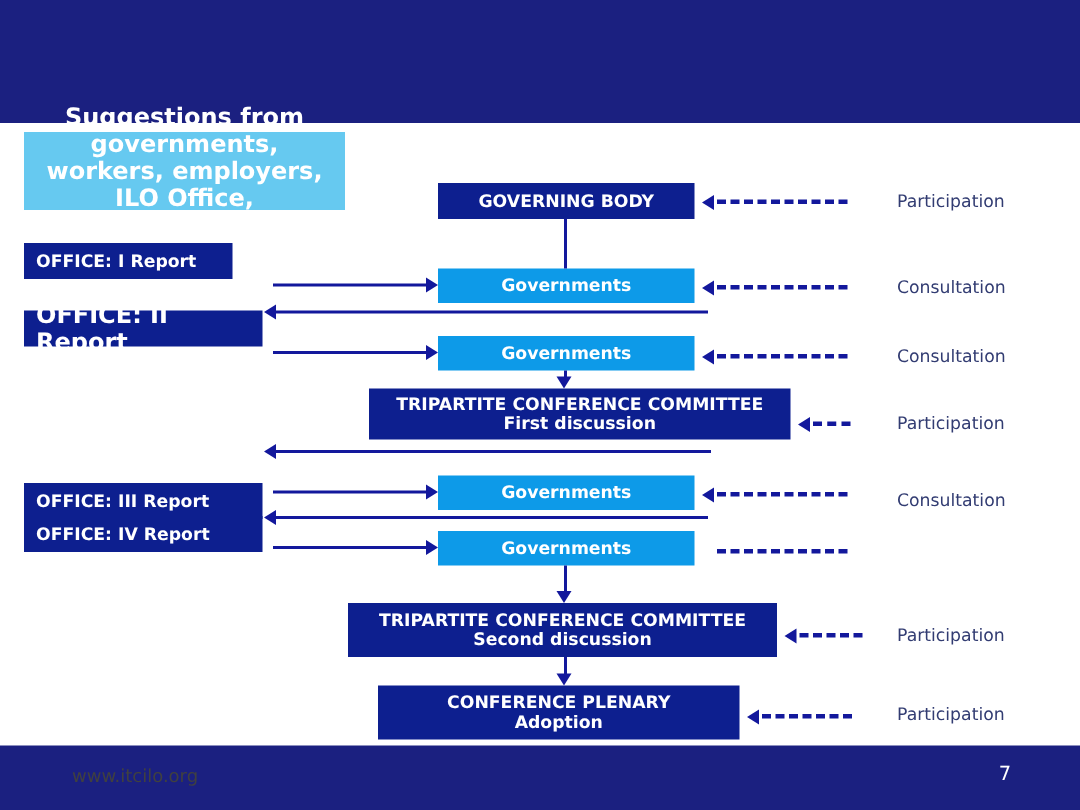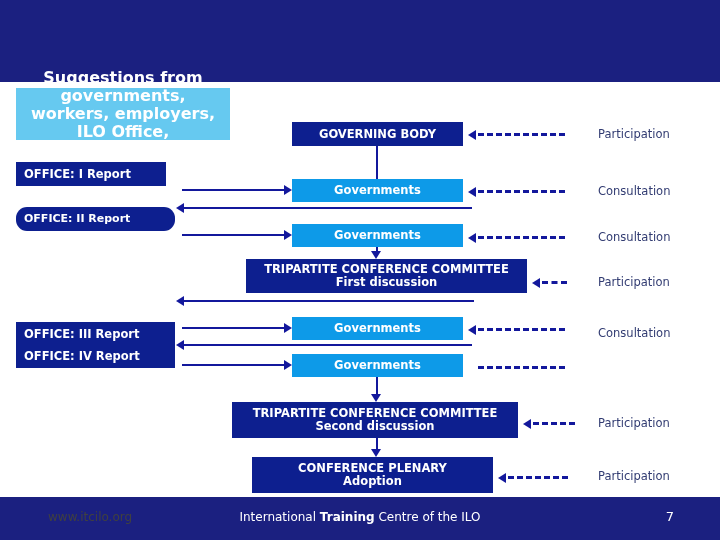--- a/index.html
+++ b/index.html
@@ -81,25 +81,25 @@
 <div class="slide">
 
   <div class="titlebar"></div>
 
   <div class="box box-skyblue" style="left:16px;top:88px;width:214px;height:52px;font-size:16px;font-weight:bold;flex-direction:column;">
     <span>Suggestions from governments,</span>
     <span>workers, employers, ILO Office,</span>
     <span>UN Agencies, etc.</span>
   </div>
 
-  <div class="box box-darkblue box-left" style="left:16px;top:162px;width:150px;height:24px;font-size:11.5px;font-weight:bold;">
+  <div class="box box-darkblue box-left" style="left:16px;top:162px;width:139px;height:24px;font-size:11.5px;font-weight:bold;">
     <span>OFFICE: I Report</span>
   </div>
 
-  <div class="box box-darkblue box-left" style="left:16px;top:207px;width:159px;height:24px;font-size:11px;font-weight:bold;border-radius:11px;">
+  <div class="box box-darkblue box-left" style="left:16px;top:207px;width:159px;height:24px;font-size:16px;font-weight:bold;">
     <span>OFFICE: II Report</span>
   </div>
 
   <div class="box box-darkblue box-left" style="left:16px;top:300px;width:159px;height:24px;font-size:11.5px;font-weight:bold;margin-top:22px;">
     <span>OFFICE: III Report</span>
   </div>
 
   <div class="box box-darkblue box-left" style="left:16px;top:344px;width:159px;height:24px;font-size:11.5px;font-weight:bold;">
     <span>OFFICE: IV Report</span>
   </div>
@@ -197,16 +197,15 @@
   <div class="rlabel" style="left:598px;top:127px;">Participation</div>
   <div class="rlabel" style="left:598px;top:184px;">Consultation</div>
   <div class="rlabel" style="left:598px;top:230px;">Consultation</div>
   <div class="rlabel" style="left:598px;top:275px;">Participation</div>
   <div class="rlabel" style="left:598px;top:326px;">Consultation</div>
   <div class="rlabel" style="left:598px;top:416px;">Participation</div>
   <div class="rlabel" style="left:598px;top:469px;">Participation</div>
 
   <div class="footer"></div>
   <div class="f-url">www.itcilo.org</div>
-  <div class="f-center"><span>International </span><b>Training</b><span> Centre of the ILO</span></div>
   <div class="f-page">7</div>
 
 </div>
 
 </body></html>

